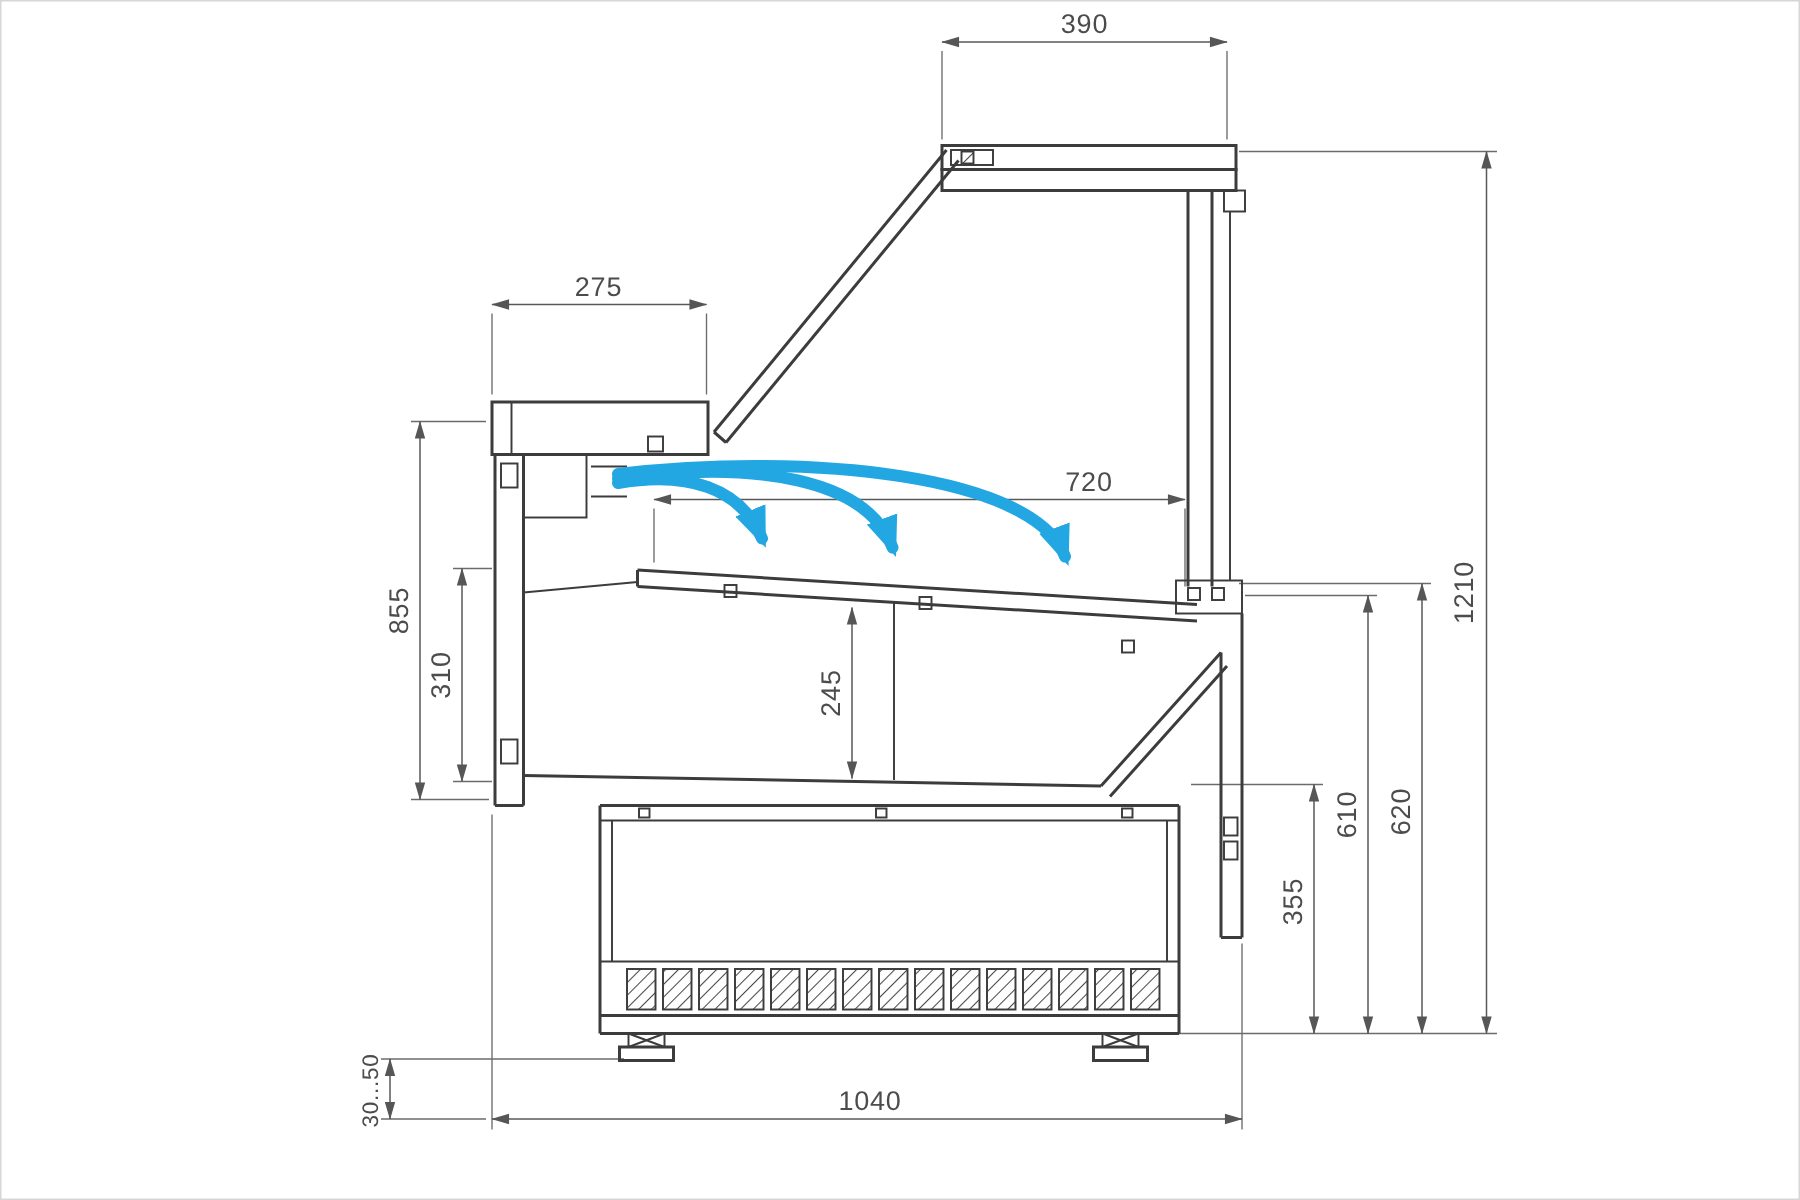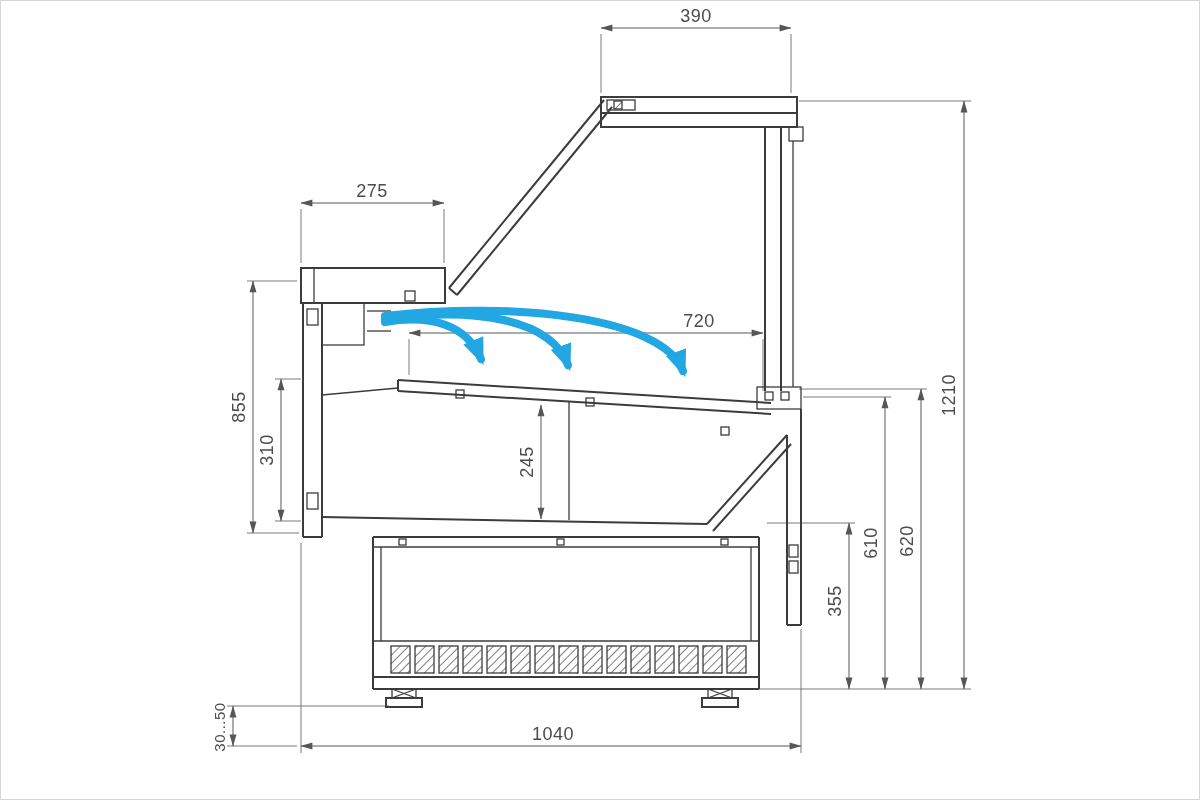--- a/index.html
+++ b/index.html
@@ -3,20 +3,21 @@
 <meta charset="utf-8">
 <style>
   html,body{margin:0;padding:0;background:#ffffff;}
   .frame{
     box-sizing:border-box;
     width:1200px;height:800px;
     border:1px solid #d6d6d6;
     background:#ffffff;
     position:relative;
     font-family:"Liberation Sans", sans-serif;
+    padding-left:27px;
   }
   svg{display:block;}
   .s2{stroke:#3c3c3c;stroke-width:2;fill:none;stroke-linejoin:miter;}
   .s1{stroke:#3c3c3c;stroke-width:1.3;fill:none;}
   .dim{stroke:#585858;stroke-width:1;fill:none;}
   .ext{stroke:#6b6b6b;stroke-width:0.9;fill:none;}
   .lbl{font-family:"Liberation Sans",sans-serif;font-size:18px;fill:#4c4c4c;letter-spacing:0.5px;text-anchor:middle;}
   .lbl-sm{font-family:"Liberation Sans",sans-serif;font-size:15px;fill:#4c4c4c;letter-spacing:0.5px;text-anchor:middle;}
   .flow{stroke:#23a7e2;stroke-width:8;fill:none;stroke-linecap:round;}
   .hatchfill{fill:url(#hatch);stroke:#3c3c3c;stroke-width:1.3;}

